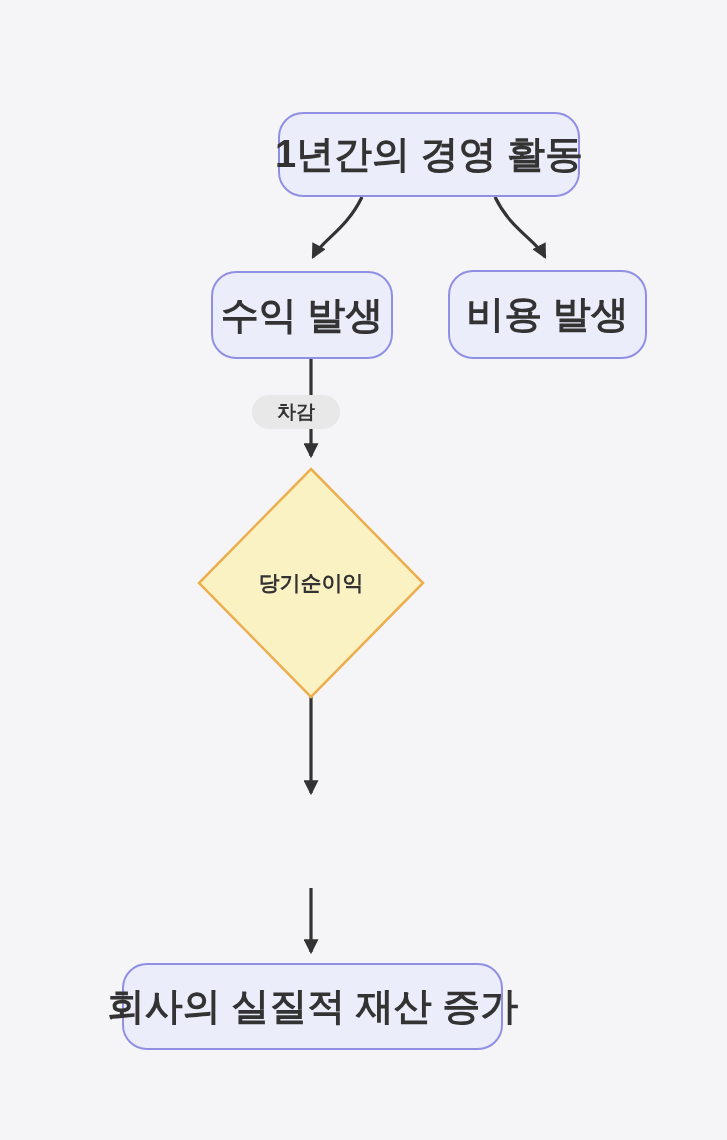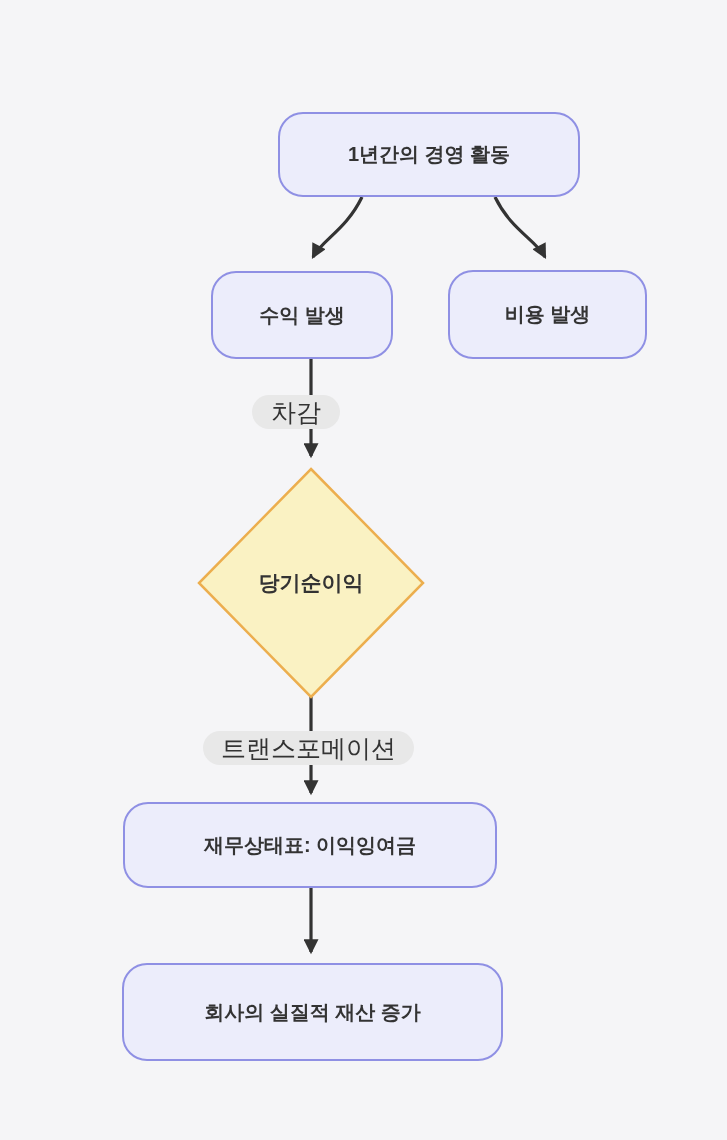--- a/index.html
+++ b/index.html
@@ -30,30 +30,30 @@
   .node {
     position: absolute;
     box-sizing: border-box;
     background: #ecedfb;
     border: 2.5px solid #8f90e4;
     border-radius: 25px;
     display: flex;
     align-items: center;
     justify-content: center;
     color: #333333;
-    font-size: 20px;
+    font-size: 38px;
     font-weight: 700;
     white-space: nowrap;
     text-align: center;
   }
   #node-activity { left: 278px; top: 112px; width: 302px; height: 85px; }
   #node-revenue  { left: 211px; top: 271px; width: 182px; height: 88px; }
   #node-expense  { left: 448px; top: 270px; width: 199px; height: 89px; }
   #node-bs       { left: 123px; top: 802px; width: 374px; height: 86px; }
-  #node-asset    { left: 122px; top: 963px; width: 381px; height: 98px; }
+  #node-asset    { left: 122px; top: 963px; width: 381px; height: 87px; }
   #diamond-shape {
     fill: #faf2c3;
     stroke: #ecae4e;
     stroke-width: 2.5px;
   }
   #diamond-label {
     position: absolute;
     left: 199px; top: 469px; width: 224px; height: 228px;
     display: flex;
     align-items: center;
@@ -65,22 +65,22 @@
   }
   .edge-label {
     position: absolute;
     box-sizing: border-box;
     background: #e8e8e8;
     border-radius: 17px;
     display: flex;
     align-items: center;
     justify-content: center;
     color: #333333;
-    font-size: 25px;
-    font-weight: 400;
+    font-size: 19px;
+    font-weight: 700;
     white-space: nowrap;
     padding: 16px 18px;
     height: 34px;
   }
   #edge-label-deduct    { left: 252px; top: 395px; min-width: 88px; }
   #edge-label-transform { left: 203px; top: 731px; min-width: 184px; }
 </style>
 </head>
 <body>
 
@@ -105,19 +105,17 @@
   <div class="node" id="node-activity">1년간의 경영 활동</div>
 
   <div class="node" id="node-revenue">수익 발생</div>
 
   <div class="node" id="node-expense">비용 발생</div>
 
   <div id="diamond-label">당기순이익</div>
 
   <div class="edge-label" id="edge-label-deduct">차감</div>
 
-  <div class="edge-label" id="edge-label-transform">트랜스포메이션</div>
 
-  <div class="node" id="node-bs">재무상태표: 이익잉여금</div>
 
   <div class="node" id="node-asset">회사의 실질적 재산 증가</div>
 
 </div>
 
 </body></html>

